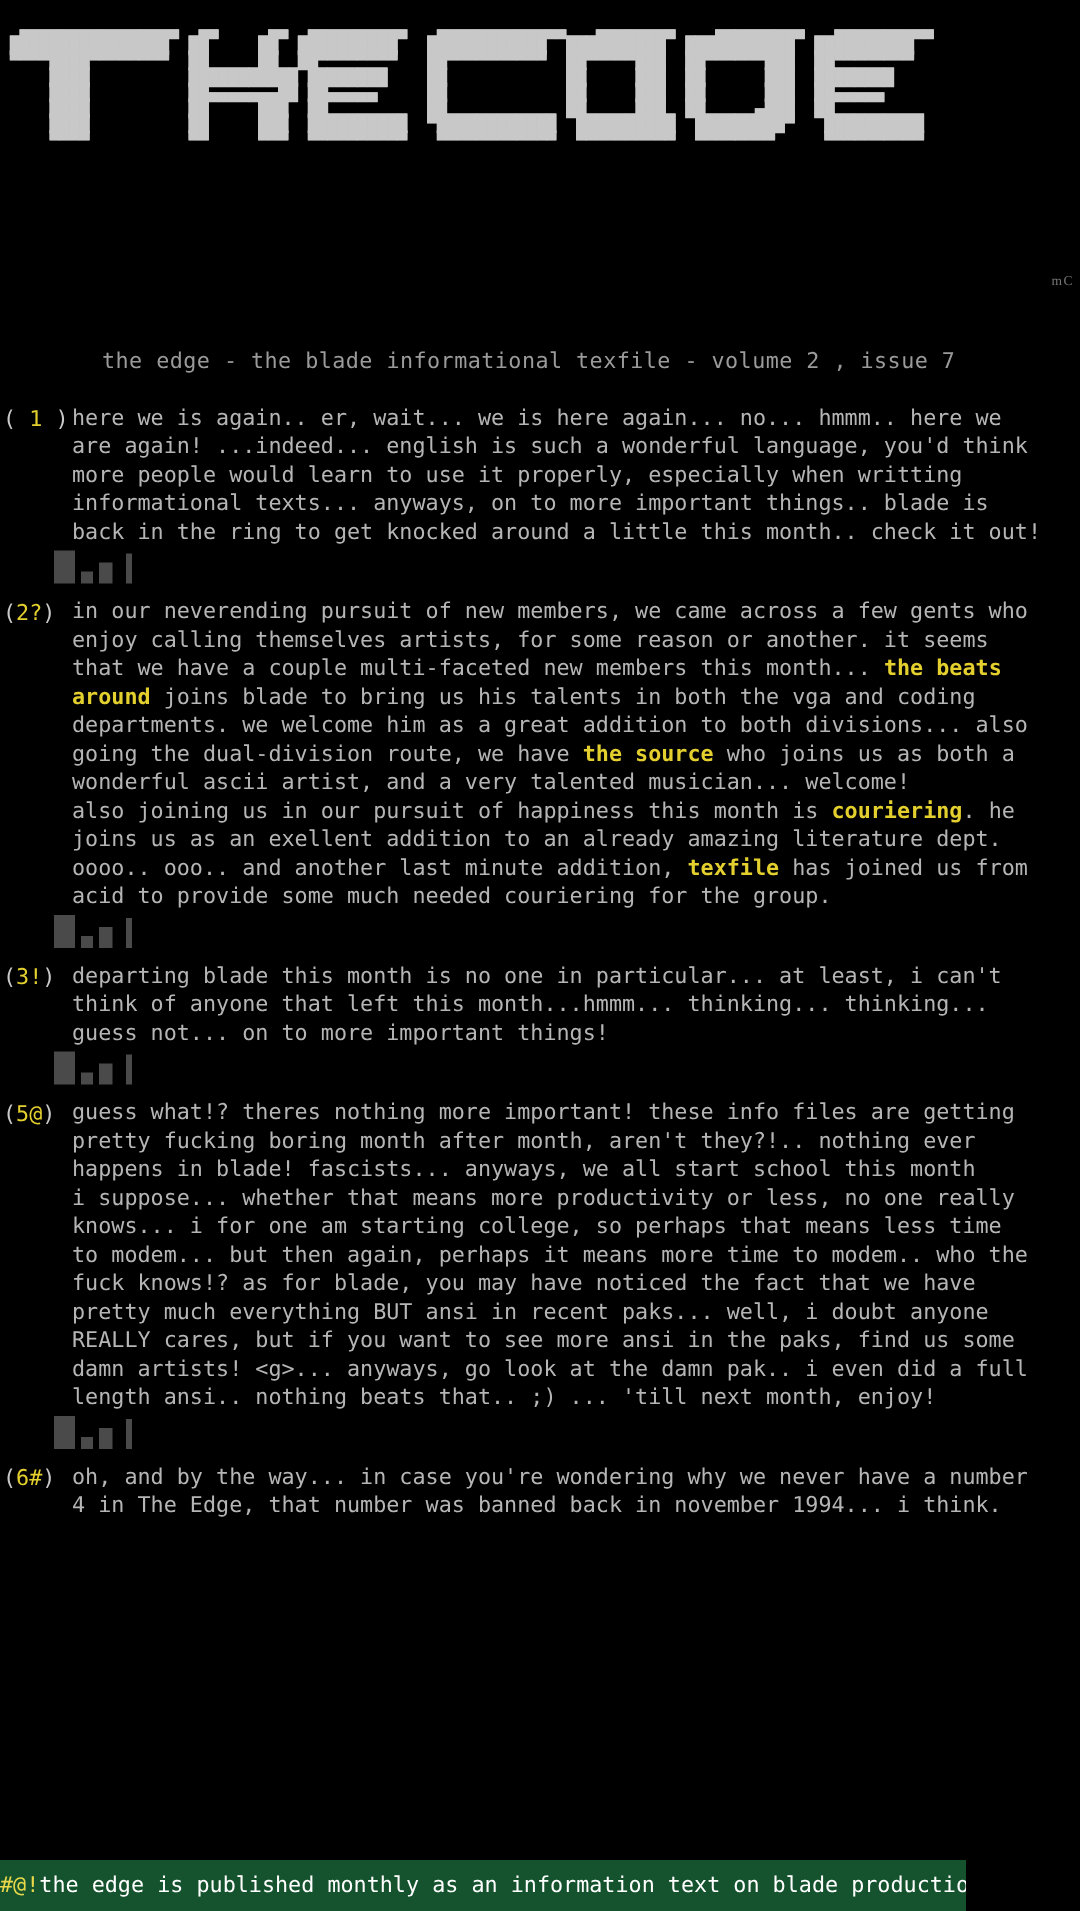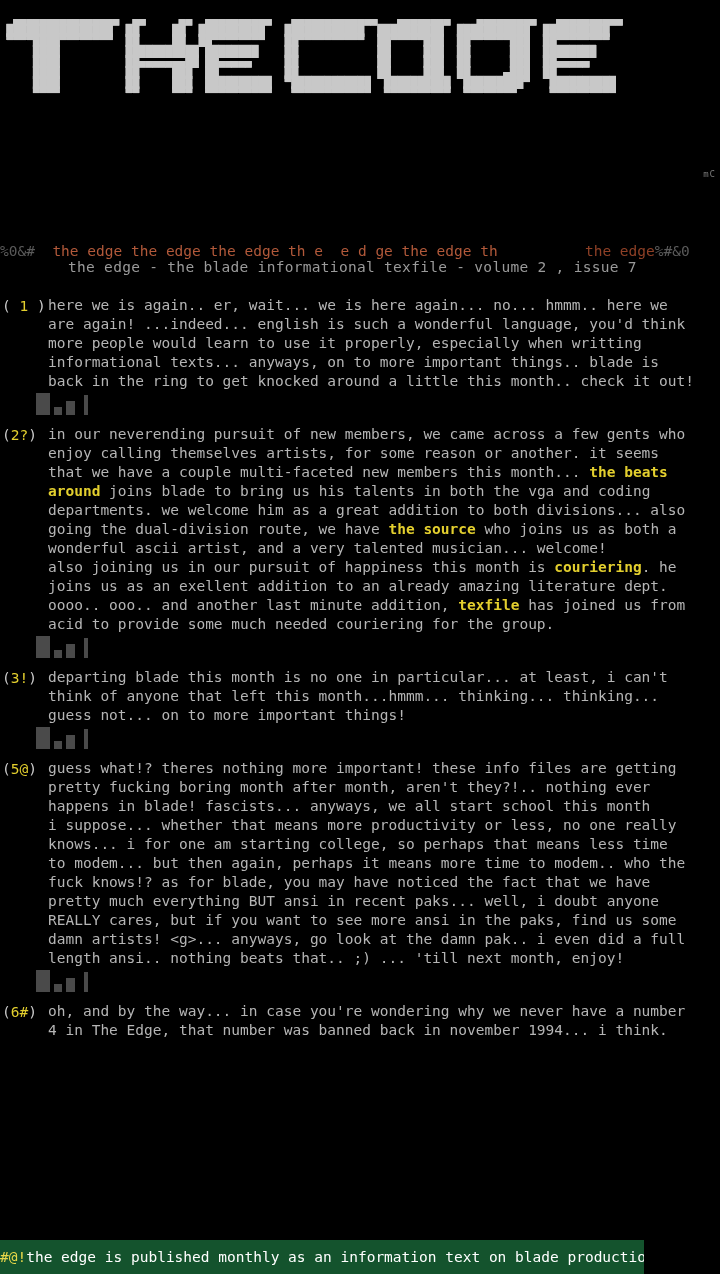--- a/index.html
+++ b/index.html
@@ -38,24 +38,25 @@
     font-size: 11px;
     line-height: 10.5px;
     letter-spacing: 0px;
     white-space: pre;
     color: #c8c8c8;
     text-shadow: 0 0 0 #c8c8c8;
   }
   .credit {
     position: absolute;
     right: 4px;
-    top: 169px;
+    top: 182px;
     font-size: 9px;
     color: #777777;
     letter-spacing: 1px;
+    font-family: Liberation Serif, serif;
   }
 
   
   .rule-line {
     position: relative;
     height: 26px;
     font-size: 14.5px;
     line-height: 26px;
     white-space: pre;
     letter-spacing: 0px;
@@ -153,23 +154,20 @@
  ████████████████  ██     ██  ██████████   ████████████  ██████████  ███████████  ██████████
  ▀▀▀▀████▀▀▀▀▀▀▀▀  ██     ██  ██▀▀▀▀▀▀▀▀   ██▀▀▀▀▀▀▀▀▀▀  ██▀▀▀▀▀███  ██▀▀▀▀▀▀███  ██▀▀▀▀▀▀▀▀
      ████          ███████████ ████████    ██            ██     ███  ██      ███  ████████  
      ████          ██▄▄▄▄▄▄▄██ ██▄▄▄▄▄     ██            ██     ███  ██      ███  ██▄▄▄▄▄   
      ████          ██     ███  ██          ██            ██     ███  ██     ▄███  ██        
      ████          ██     ███  ██████████  ▀████████████  ██████████  █████████▀   ██████████
      ▀▀▀▀          ▀▀     ▀▀▀  ▀▀▀▀▀▀▀▀▀▀   ▀▀▀▀▀▀▀▀▀▀▀▀  ▀▀▀▀▀▀▀▀▀▀  ▀▀▀▀▀▀▀▀     ▀▀▀▀▀▀▀▀▀▀</pre>
     <div class="credit">mC</div>
   </div>
 
-  <div class="rule-line">
-<span class="dim">%0&amp;#</span><span class="blk">  </span><span class="rust">the edge the edge the edge th e  e d ge the edge th</span><span class="blk">          </span><span class="rust2">the edge</span><span class="dim">%#&amp;0</span>
-  </div>
 
   <div class="subtitle">the edge - the blade informational texfile - volume 2 , issue 7</div>
 
   <div class="content">
 
     <div class="section">
       <div class="sec-row">
         <div class="sec-label">(&nbsp;<span class="num">1</span>&nbsp;)</div>
         <div class="sec-body">here we is again.. er, wait... we is here again... no... hmmm.. here we
 are again! ...indeed... english is such a wonderful language, you'd think

